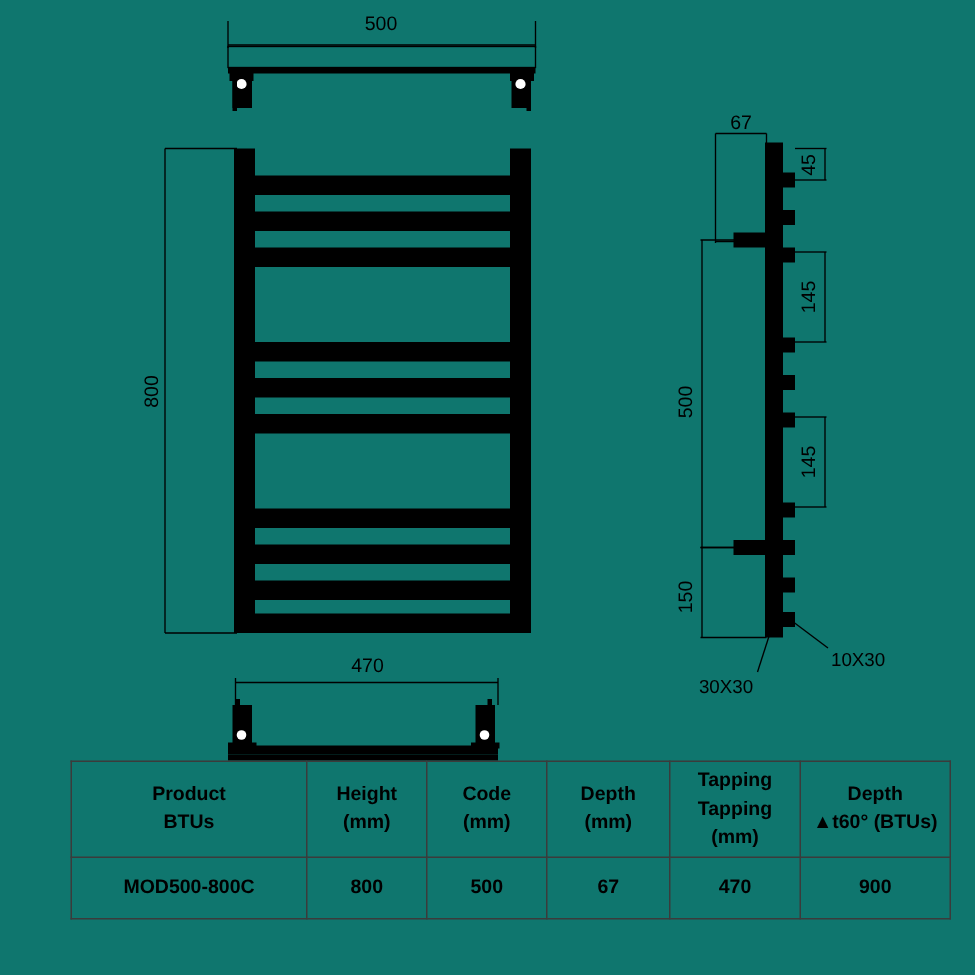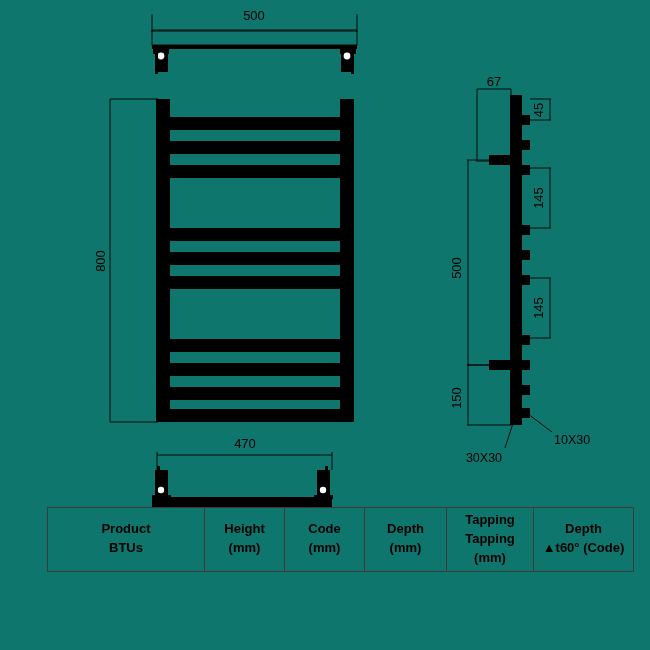--- a/index.html
+++ b/index.html
@@ -271,19 +271,27 @@
           <span class="cellline">Depth</span>
           <span class="cellline">(mm)</span>
         </td>
         <td class="c4">
           <span class="cellline">Tapping</span>
           <span class="cellline">Tapping</span>
           <span class="cellline">(mm)</span>
         </td>
         <td class="c5">
           <span class="cellline">Depth</span>
-          <span class="cellline">▲t60° (Code)</span>
-        </td>
+          <span class="cellline">▲t60° (BTUs)</span>
+        </td>
+      </tr>
+      <tr class="body">
+        <td class="c0">MOD500-800C</td>
+        <td class="c1">800</td>
+        <td class="c2">500</td>
+        <td class="c3">67</td>
+        <td class="c4">470</td>
+        <td class="c5">900</td>
       </tr>
     </tbody>
   </table>
 
 </div>
 
 </body></html>

